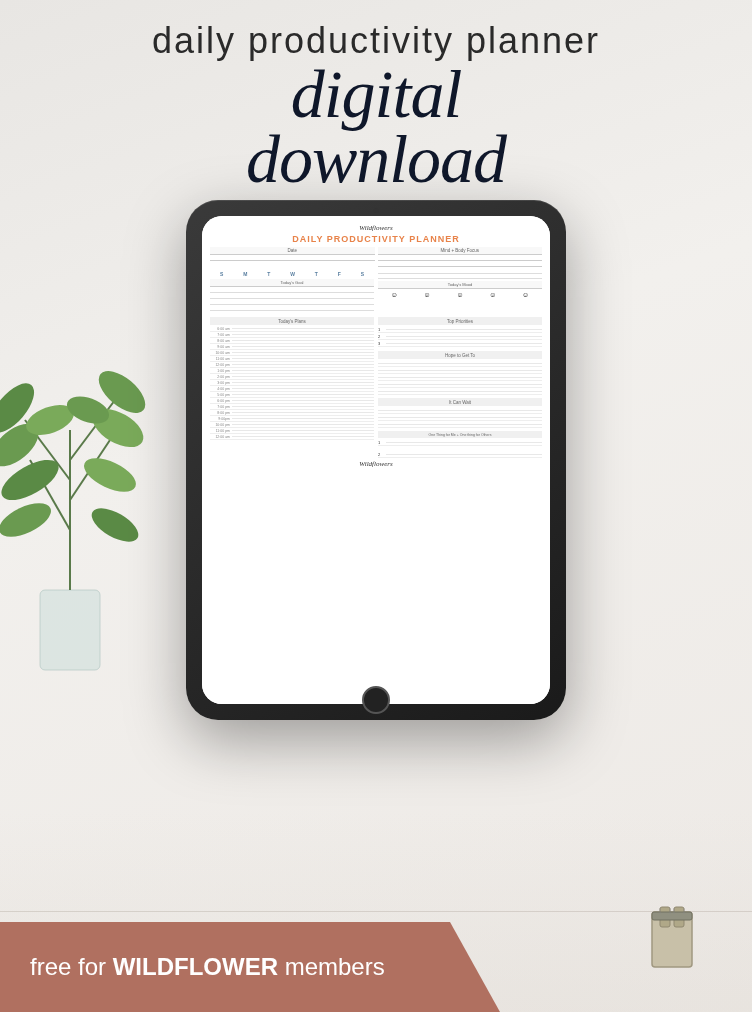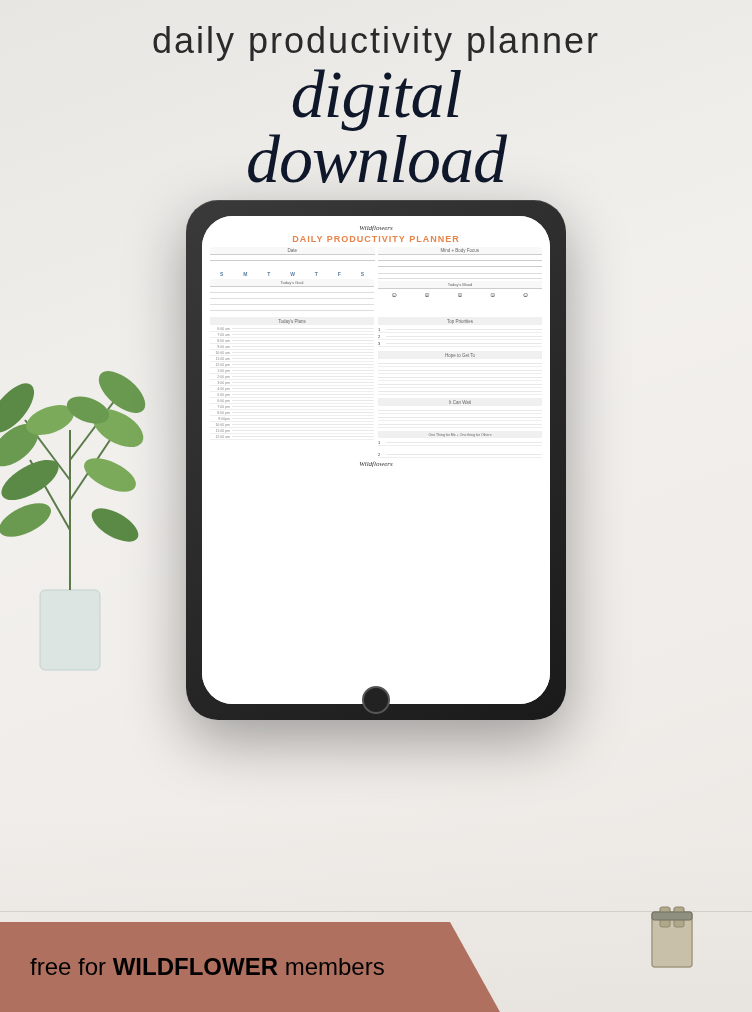--- a/index.html
+++ b/index.html
@@ -75,21 +75,21 @@
       border-radius: 32px;
       padding: 16px;
       box-shadow: 0 20px 60px rgba(0,0,0,0.35), inset 0 1px 0 rgba(255,255,255,0.1);
       position: relative;
     }
 
     .ipad-inner {
       width: 100%;
       height: 100%;
       background: #fff;
-      border-radius: 31px;
+      border-radius: 20px;
       overflow: hidden;
       position: relative;
     }
 
     
     .ipad-camera {
       position: absolute;
       top: 8px;
       left: 50%;
       transform: translateX(-50%);
@@ -245,21 +245,21 @@
       height: 90px;
       z-index: 10;
       background: #b07060;
       clip-path: polygon(0 0, 90% 0, 100% 100%, 0 100%);
       display: flex;
       align-items: center;
       padding: 0 30px;
     }
 
     .banner-text {
-      color: #000000;
+      color: #ffffff;
       font-size: 24px;
       font-family: Arial, sans-serif;
       font-weight: 400;
     }
 
     .banner-text strong {
       font-weight: 700;
     }
 
     

